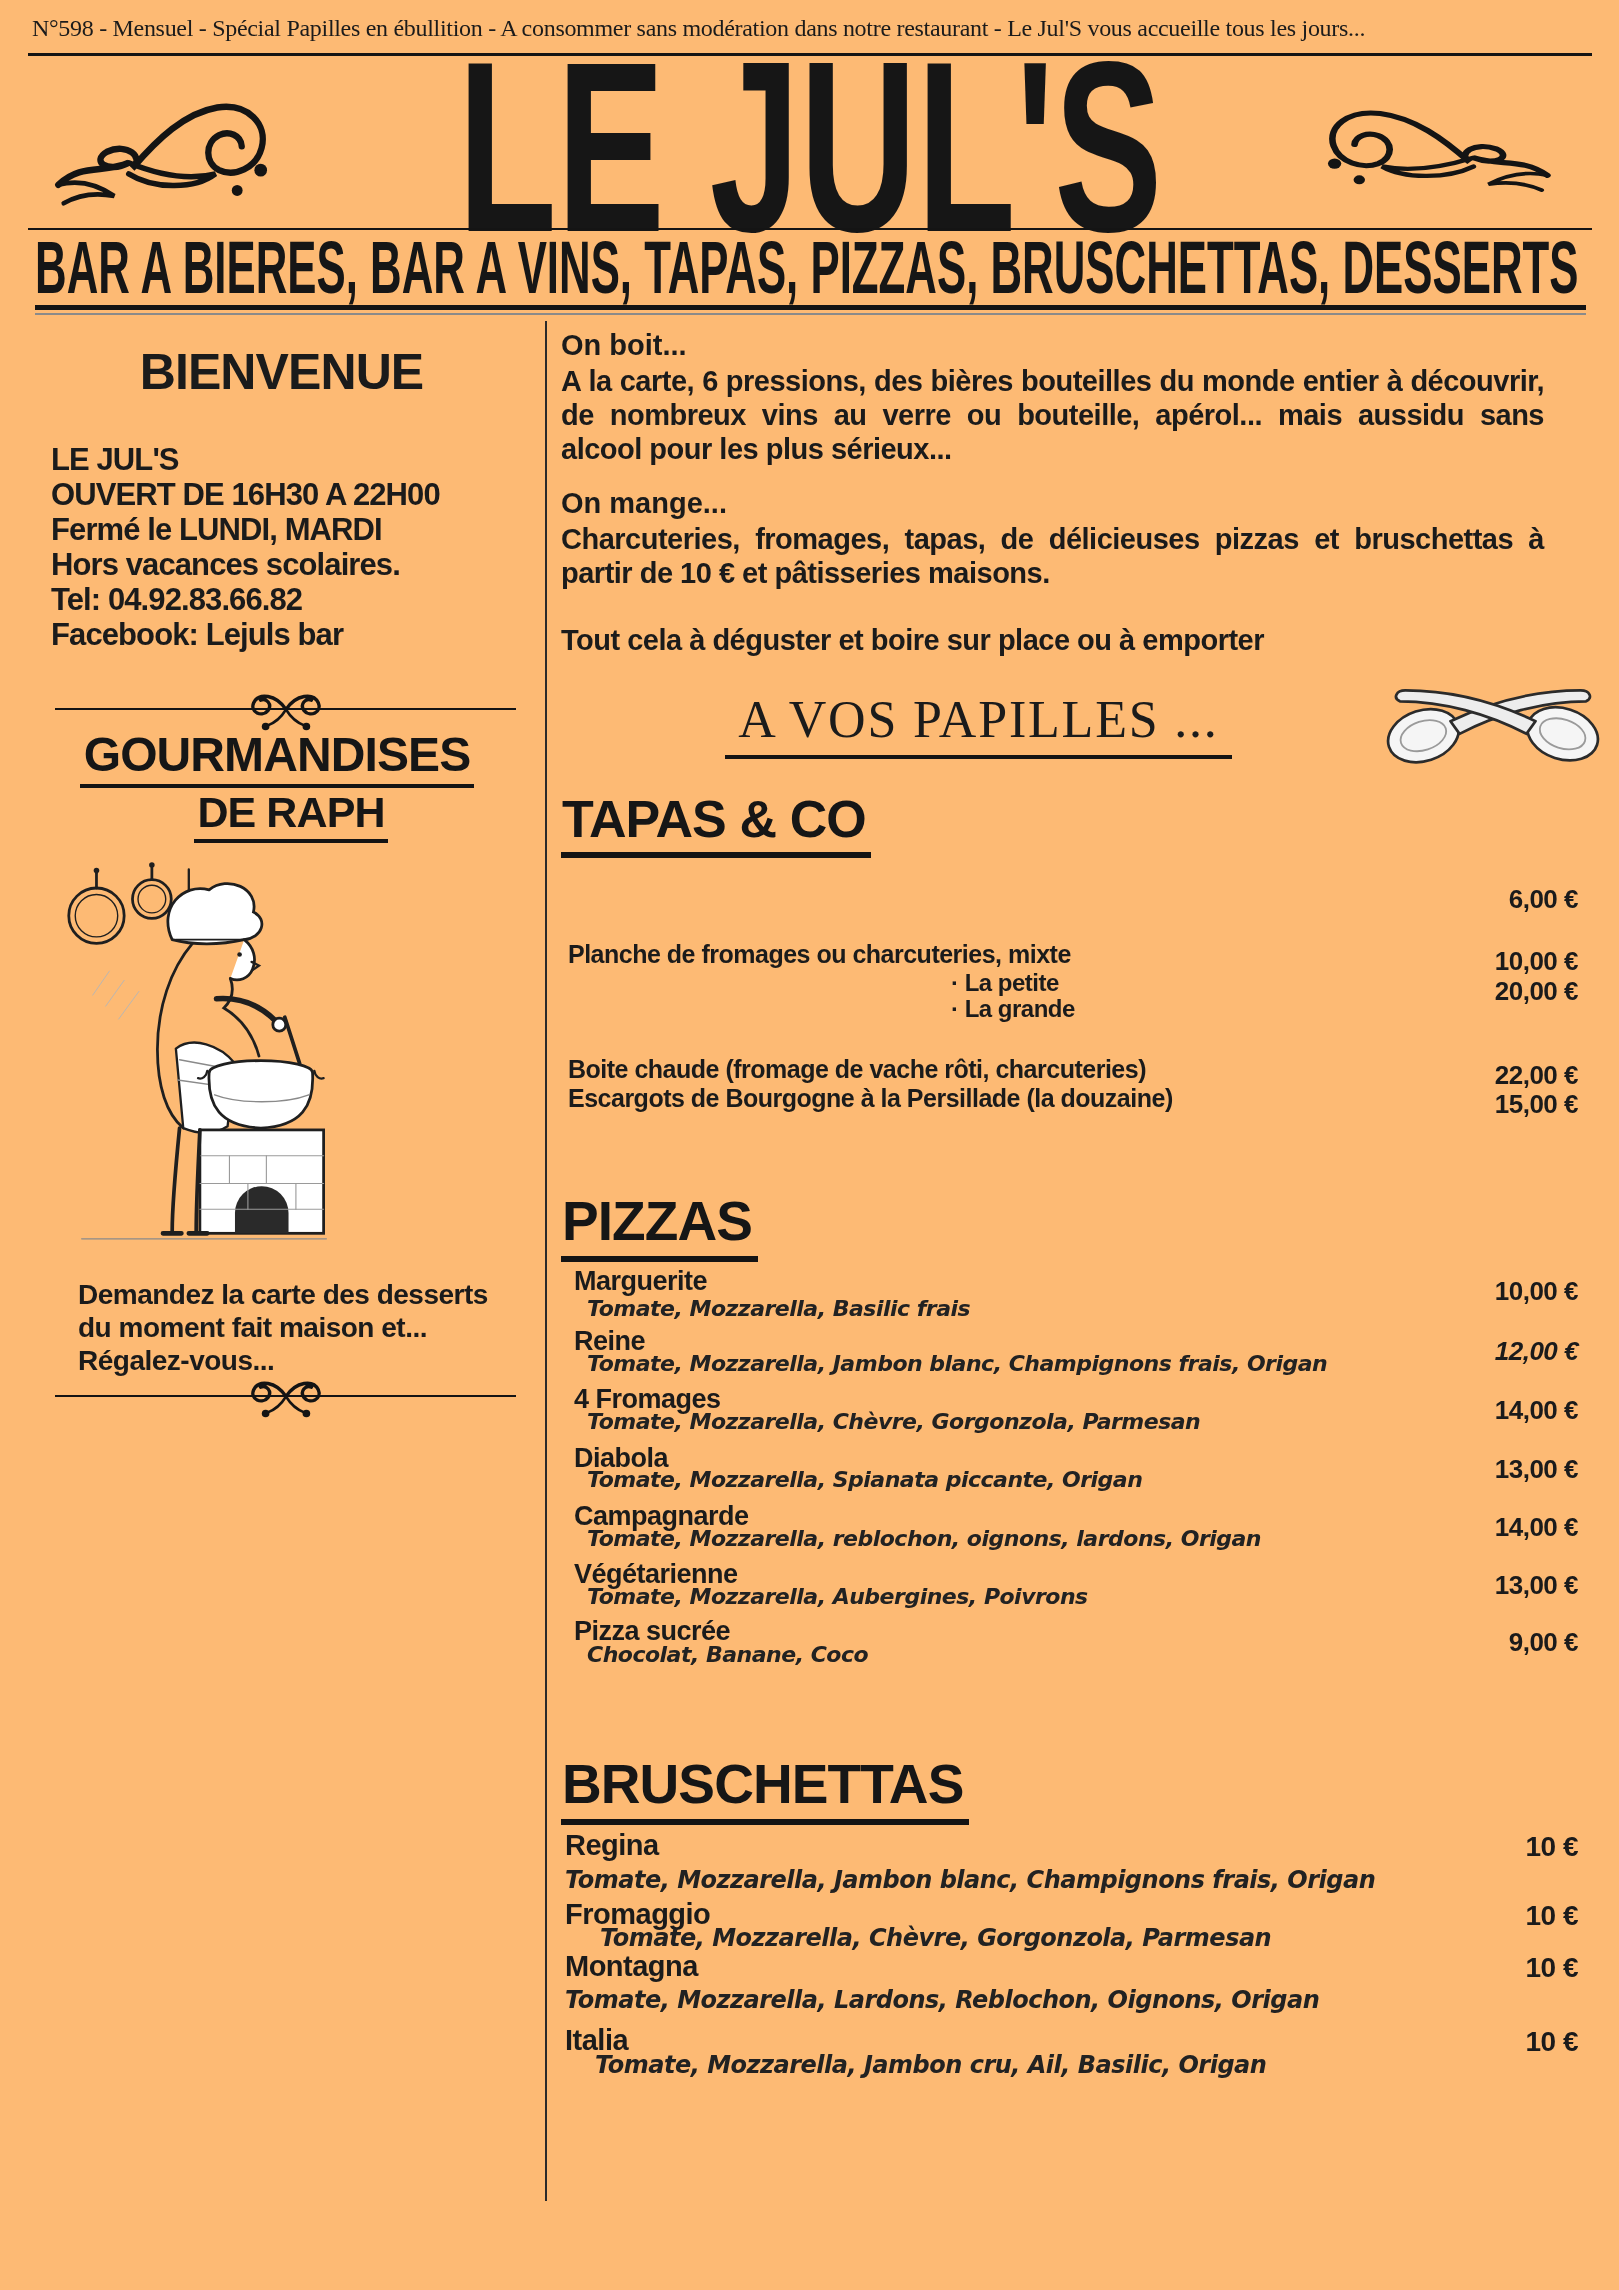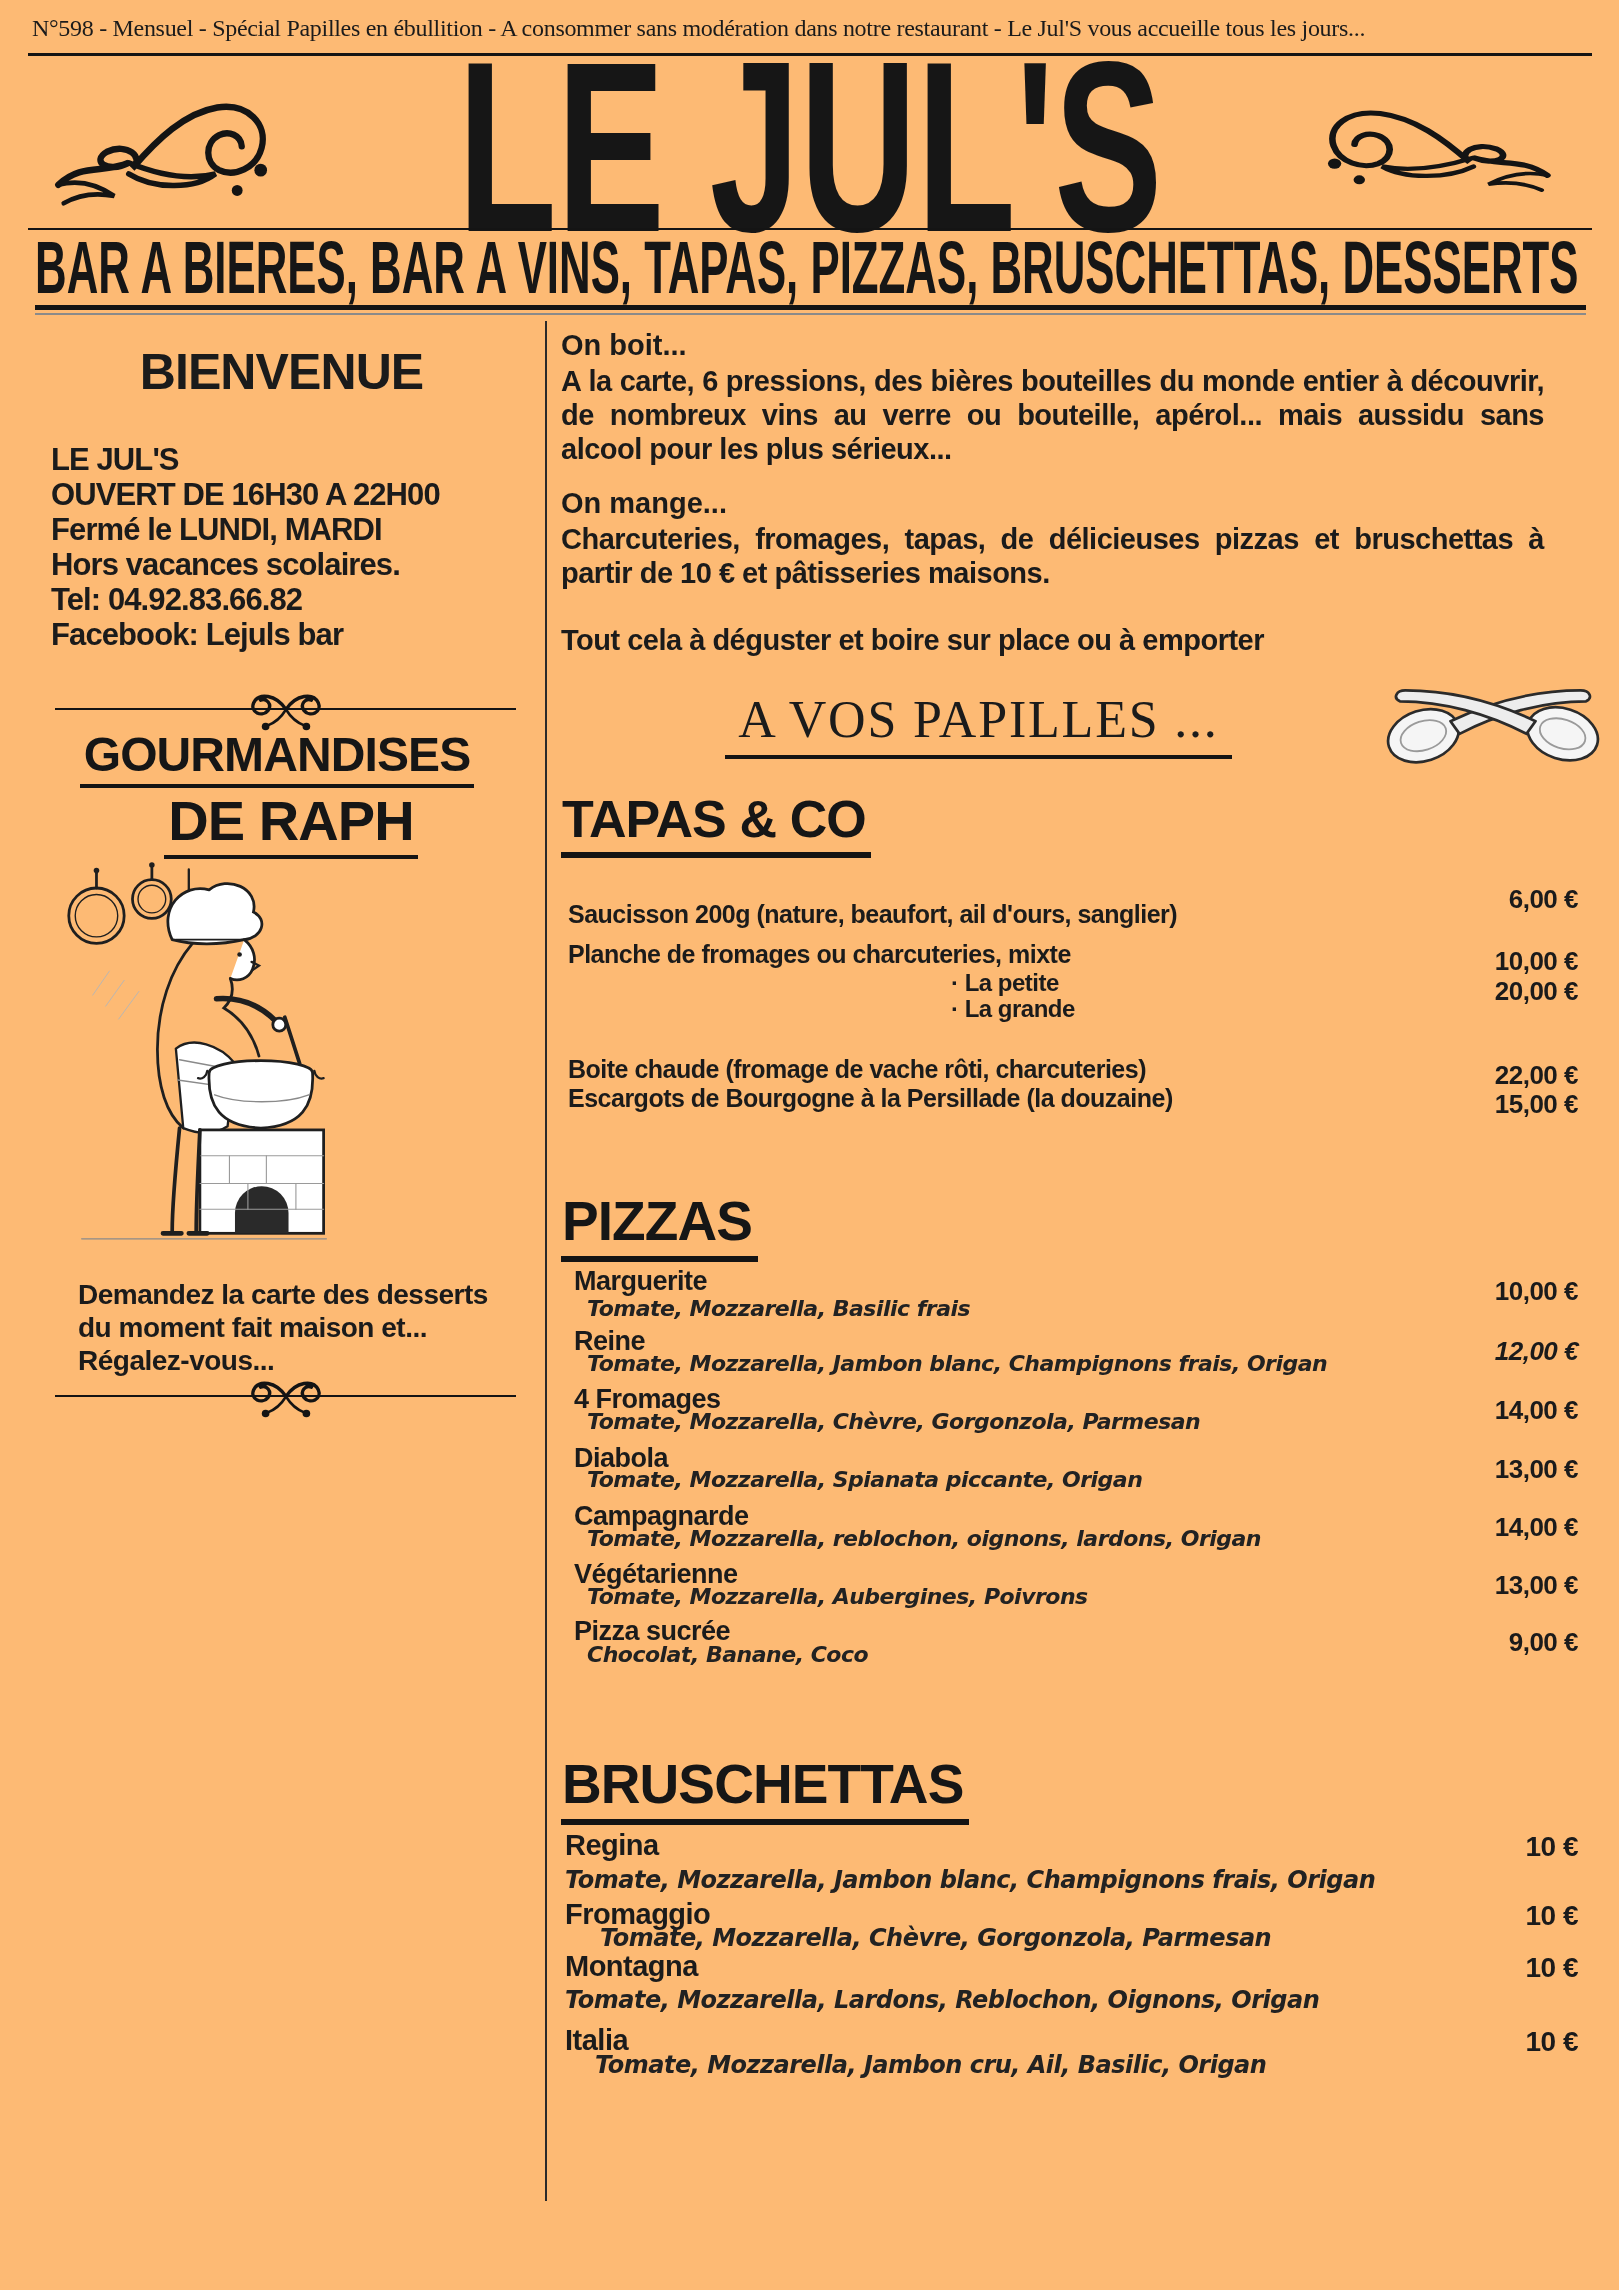--- a/index.html
+++ b/index.html
@@ -89,21 +89,21 @@
         <path d="M60,30 C72,12 92,10 98,22 C103,33 88,40 81,31 C76,24 83,16 90,19"></path>
         <path d="M60,30 C54,40 46,46 38,49 M60,30 C66,40 74,46 82,49" stroke-width="3"></path>
       </g>
       <circle cx="36" cy="50" r="4.5" fill="#141414"></circle>
       <circle cx="84" cy="50" r="4.5" fill="#141414"></circle>
     </svg>
   </div>
 
   <div class="abs center" style="left:37px;top:727px;width:480px;">
     <span class="subhead" style="font-size:48px;">GOURMANDISES</span><br>
-    <span class="subhead" style="font-size:56px;margin-left:28px;">DE RAPH</span>
+    <span class="subhead" style="font-size:43px;margin-left:28px;">DE RAPH</span>
   </div>
 
   <svg class="abs" style="left:54px;top:851px;" width="277" height="411" viewBox="0 0 300 445">
     <g stroke="#1f1f1f" fill="none" stroke-width="3" stroke-linecap="round">
       <path d="M60,130 l-18,26 M76,140 l-20,28 M92,152 l-22,30" stroke-width="1" stroke="#b5b5b5"></path>
       <circle cx="46" cy="70" r="30"></circle>
       <circle cx="46" cy="70" r="23" stroke-width="1.5"></circle>
       <line x1="46" y1="40" x2="46" y2="24"></line>
       <circle cx="46" cy="21" r="3" fill="#1f1f1f" stroke="none"></circle>
       <circle cx="106" cy="52" r="21"></circle>
@@ -176,21 +176,20 @@
       <ellipse cx="202" cy="62" rx="40" ry="28" transform="rotate(18 202 62)"></ellipse>
       <ellipse cx="202" cy="62" rx="26" ry="16" transform="rotate(18 202 62)" fill="none" stroke="#9a9a9a" stroke-width="2"></ellipse>
       <path d="M172,48 C130,28 80,14 28,14 C18,14 14,22 22,26 C70,26 120,40 162,62 Z" fill="#ededed"></path>
     </g>
   </svg>
 
   <div class="abs" style="left:561px;top:789px;">
     <span class="headline" style="font-size:52px;">TAPAS &amp; CO</span>
   </div>
 
-  <div class="item-name" style="left:568px;top:900px;font-size:25px;">Saucisson 200g (nature, beaufort, ail d'ours, sanglier)</div>
   <div class="price" style="top:884px;">6,00 €</div>
 
   <div class="item-name" style="left:568px;top:940px;font-size:25px;">Planche de fromages ou charcuteries, mixte</div>
   <div class="item-name" style="left:951px;top:969px;font-size:24px;">· La petite</div>
   <div class="item-name" style="left:951px;top:995px;font-size:24px;">· La grande</div>
   <div class="price" style="top:946px;">10,00 €</div>
   <div class="price" style="top:976px;">20,00 €</div>
 
   <div class="item-name" style="left:568px;top:1055px;font-size:25px;">Boite chaude (fromage de vache rôti, charcuteries)</div>
   <div class="price" style="top:1060px;">22,00 €</div>

